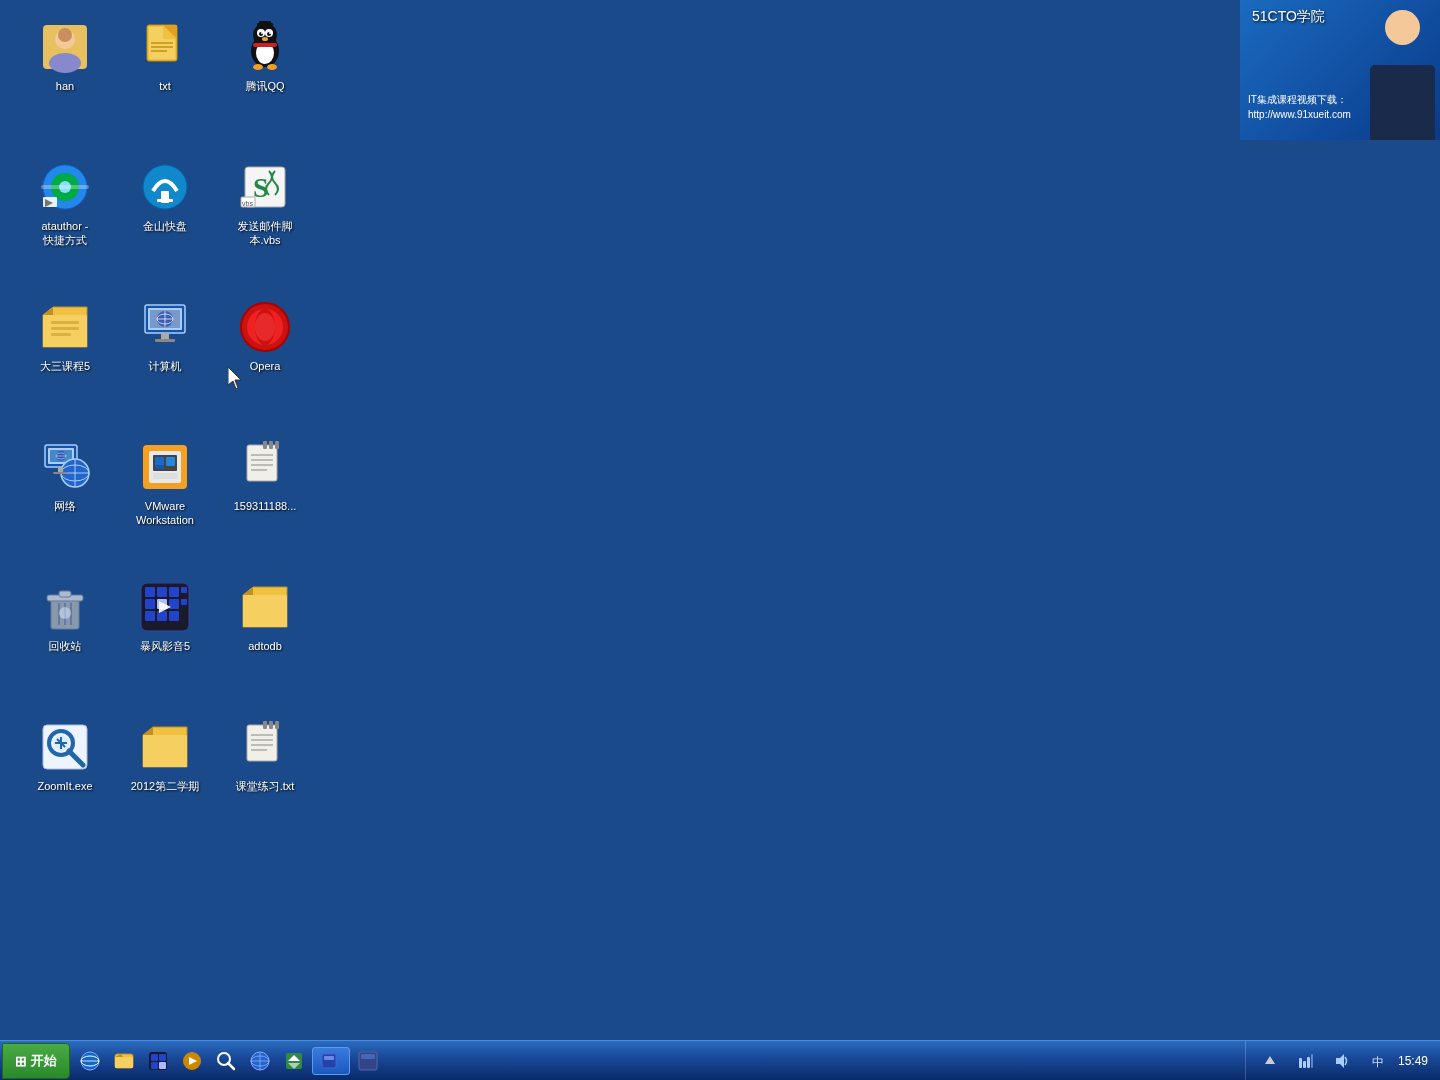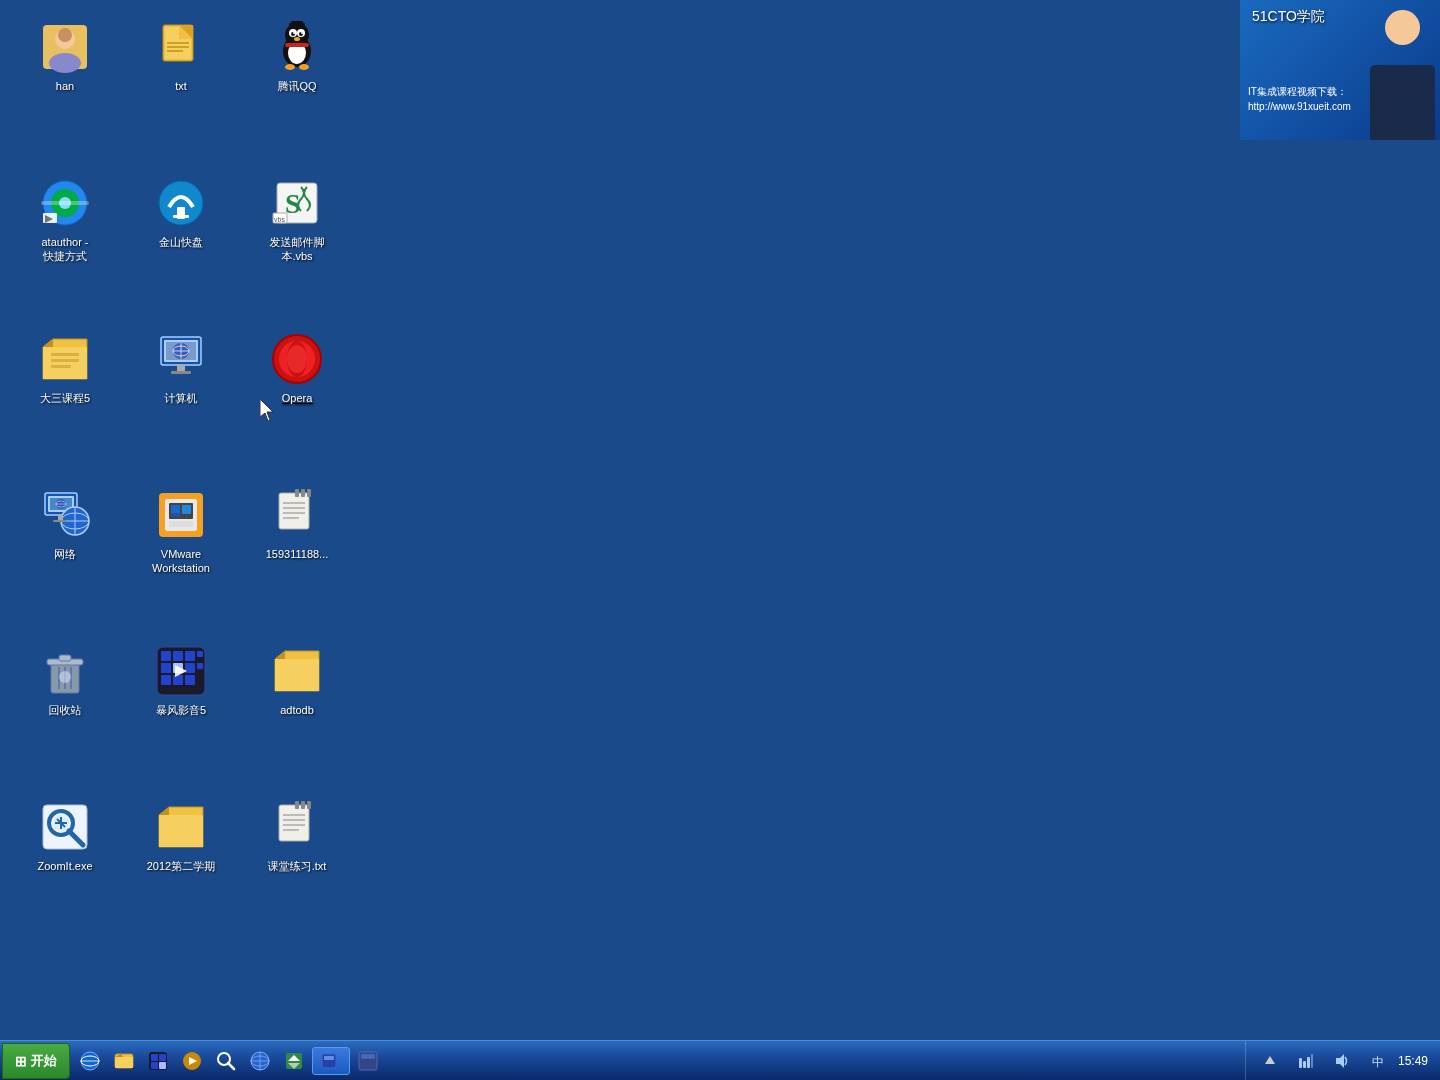--- a/index.html
+++ b/index.html
@@ -18,21 +18,21 @@
       width: 100%;
       height: 1040px;
       position: relative;
     }
 
     
     .icon-grid {
       display: grid;
       grid-template-columns: repeat(3, 90px);
       grid-auto-rows: 130px;
-      gap: 26px;
+      gap: 10px;
       padding: 15px 20px;
       width: 310px;
     }
 
     .desktop-icon {
       display: flex;
       flex-direction: column;
       align-items: center;
       cursor: pointer;
       padding: 4px;
@@ -151,21 +151,21 @@
       position: absolute;
       top: 8px;
       left: 12px;
       color: #fff;
       font-size: 14px;
       font-weight: normal;
       text-shadow: 1px 1px 3px #000;
     }
     .watermark-url {
       position: absolute;
-      bottom: 26px;
+      bottom: 18px;
       left: 8px;
       color: #fff;
       font-size: 10px;
       line-height: 1.5;
     }
     
     .person-head {
       position: absolute;
       top: 10px;
       right: 20px;
@@ -326,21 +326,21 @@
 
           <circle cx="26" cy="18" r="8" fill="#2244aa" opacity="0.7"></circle>
           <ellipse cx="26" cy="18" rx="8" ry="5" fill="none" stroke="#fff" stroke-width="0.7"></ellipse>
           <line x1="18" y1="18" x2="34" y2="18" stroke="#fff" stroke-width="0.7"></line>
           <line x1="26" y1="10" x2="26" y2="26" stroke="#fff" stroke-width="0.7"></line>
         </svg>
       </div>
       <span class="icon-label">计算机</span>
     </div>
 
-    <div class="desktop-icon" style="position:relative;text-decoration:underline;">
+    <div class="desktop-icon" style="position:relative;">
       <div class="icon-img">
         <svg viewBox="0 0 52 52" class="svg-icon">
           <circle cx="26" cy="26" r="24" fill="#cc1111"></circle>
           <circle cx="26" cy="26" r="18" fill="#ee2222"></circle>
           <ellipse cx="26" cy="26" rx="10" ry="18" fill="#cc1111"></ellipse>
           <ellipse cx="26" cy="26" rx="10" ry="14" fill="#ff4444" opacity="0.5"></ellipse>
           <circle cx="26" cy="26" r="24" fill="none" stroke="#aa0000" stroke-width="2"></circle>
         </svg>
       </div>
 

